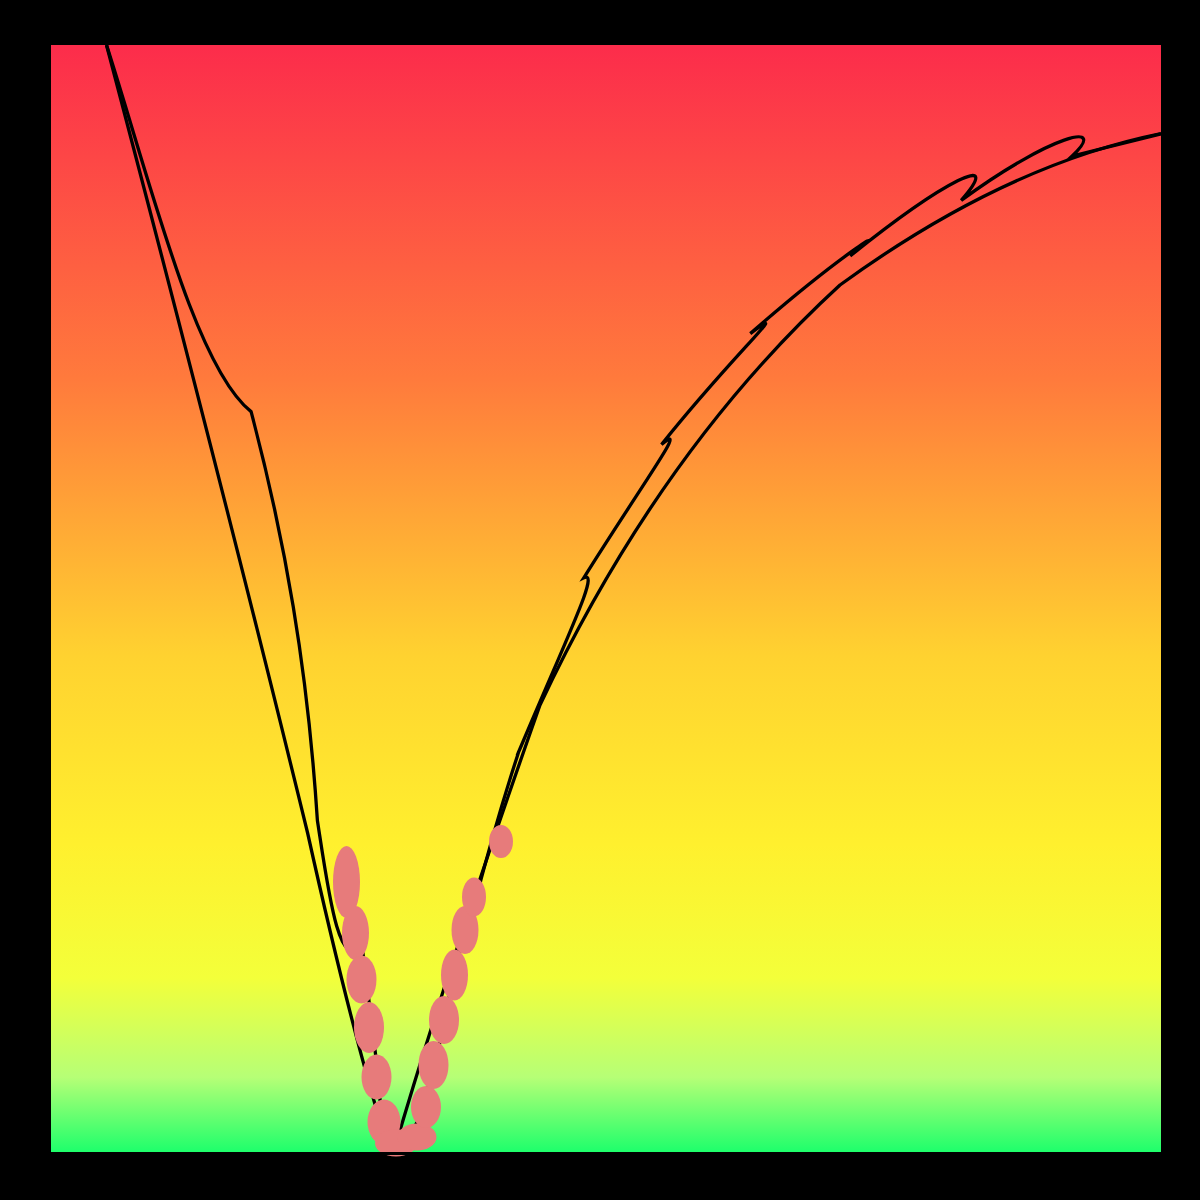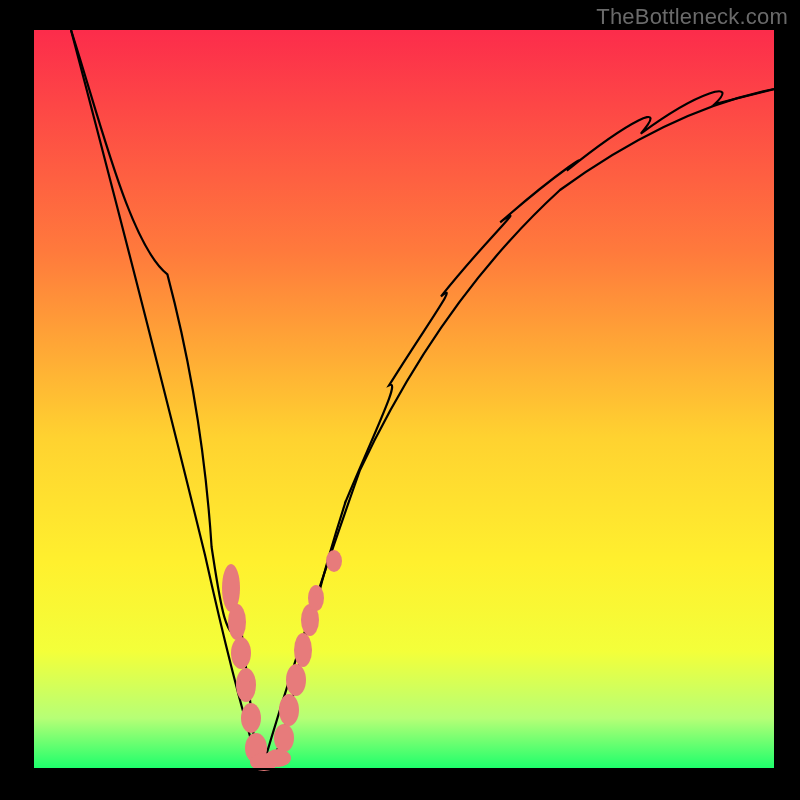--- a/index.html
+++ b/index.html
@@ -27,21 +27,20 @@
     letter-spacing: 0.2px;
     z-index: 10;
   }
   svg { display: block; }
 </style>
 </head>
 <body>
 
 <div class="outer">
 
-  <div class="watermark">TheBottleneck.com</div>
 
   <svg width="800" height="800" viewBox="0 0 800 800">
 
     <defs>
       <linearGradient id="bg-grad" x1="0" y1="0" x2="0" y2="1">
         <stop offset="0" stop-color="#fc2c4b"></stop>
         <stop offset="0.30" stop-color="#ff7a3c"></stop>
         <stop offset="0.55" stop-color="#ffd230"></stop>
         <stop offset="0.72" stop-color="#fff02e"></stop>
         <stop offset="0.84" stop-color="#f3ff3a"></stop>

